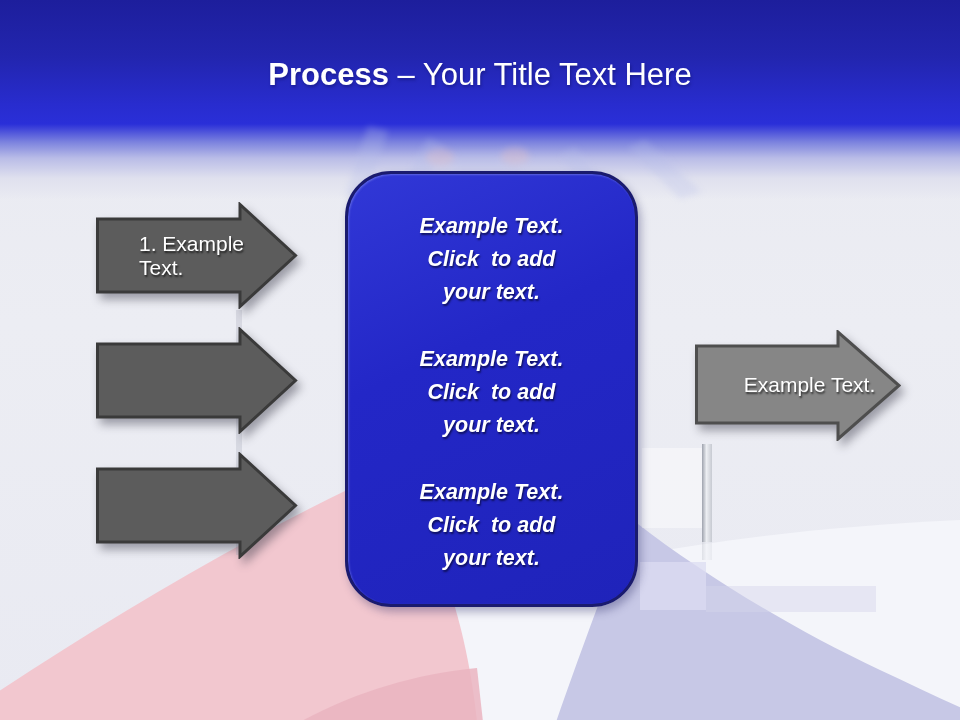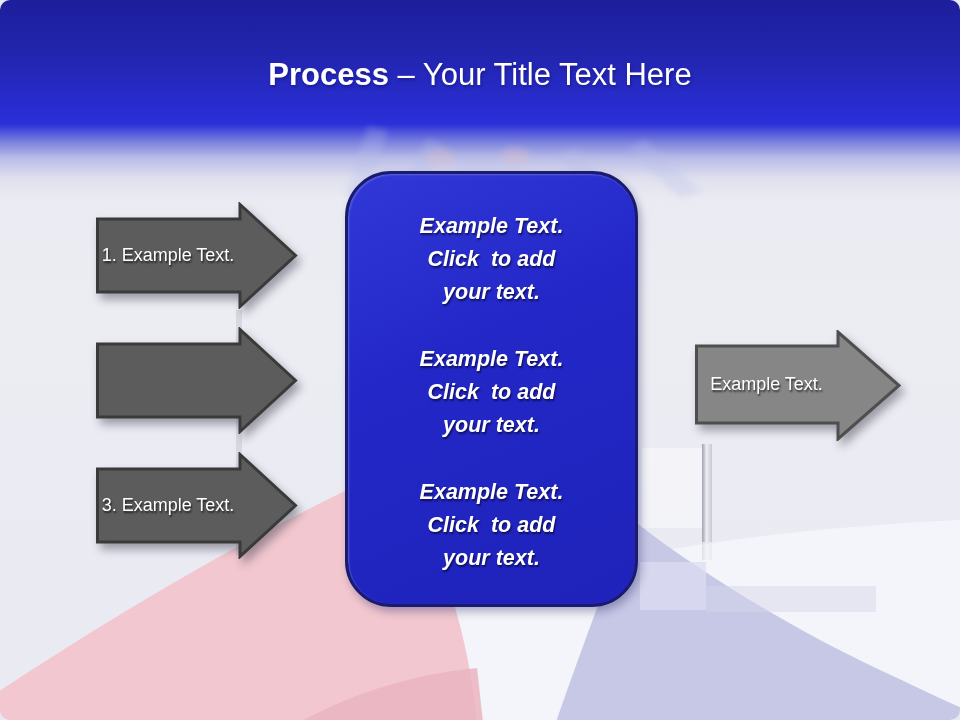--- a/index.html
+++ b/index.html
@@ -4,21 +4,20 @@
 <style>
   html, body { margin: 0; padding: 0; overflow: hidden; }
   body {
     width: 960px; height: 720px;
     background: #e8e9f1;
     font-family: "Liberation Sans", sans-serif;
   }
   .stage {
     position: relative; width: 960px; height: 720px; overflow: hidden;
     background: linear-gradient(180deg, #e8e9f1 0%, #ecedf3 45%, #e9eaf2 100%);
-    border-radius: 10px;
   }
 
   
   .bg-art { position: absolute; left: 0; top: 0; z-index: 0; }
 
   
   .header-band {
     position: absolute; left: 0; top: 0; width: 960px; height: 200px; z-index: 2;
     background: linear-gradient(180deg,
       #1d1e9c 0%, #2225ae 28%, #282cce 52%, #2a2fd8 62%,
@@ -35,22 +34,23 @@
 
   
   .ghost { position: absolute; left: 0; top: 0; z-index: 2; filter: blur(3px); opacity: 0.5; pointer-events: none; }
 
   
   .arrow { position: absolute; z-index: 4; width: 202px; height: 107px; }
   .arrow svg { position: absolute; left: 0; top: 0; filter: drop-shadow(4px 6px 5px rgba(55,55,70,0.45)); }
   .arrow .arrow-label {
     position: absolute; left: 0; top: 17px; width: 144px; height: 73px;
     display: flex; align-items: center; justify-content: center;
-    color: #ffffff; font-size: 18px;
+    color: #ffffff; font-size: 21px;
     text-shadow: 1px 2px 2px rgba(0,0,0,0.65);
+    padding-left: 43px;
   }
   .arrow-1 { left: 96px;  top: 202px; }
   .arrow-2 { left: 96px;  top: 327px; }
   .arrow-3 { left: 96px;  top: 452px; }
   .arrow-right { left: 695px; top: 330px; width: 206px; height: 111px; }
   .arrow-right .arrow-label { top: 16px; height: 77px; width: 143px; }
 
   
   .center-panel {
     position: absolute; left: 345px; top: 171px; width: 293px; height: 436px; z-index: 3;
@@ -129,21 +129,20 @@
   <div class="arrow arrow-2">
     <svg width="202" height="107" viewBox="0 0 202 107">
       <path d="M1.5 17 L144 17 L144 2.5 L199.5 53.5 L144 104.5 L144 90 L1.5 90 Z" fill="#5c5c5c" stroke="#3a3a3a" stroke-width="3" stroke-linejoin="miter"></path>
     </svg>
   </div>
 
   <div class="arrow arrow-3">
     <svg width="202" height="107" viewBox="0 0 202 107">
       <path d="M1.5 17 L144 17 L144 2.5 L199.5 53.5 L144 104.5 L144 90 L1.5 90 Z" fill="#5c5c5c" stroke="#3a3a3a" stroke-width="3" stroke-linejoin="miter"></path>
     </svg>
-    <span class="arrow-label">3. Example Text.</span>
   </div>
 
   <div class="center-panel">
     <p class="text-block">
       <span class="pline">Example Text.</span>
       <span class="pline">Click  to add</span>
       <span class="pline">your text.</span>
     </p>
     <p class="text-block">
       <span class="pline">Example Text.</span>

